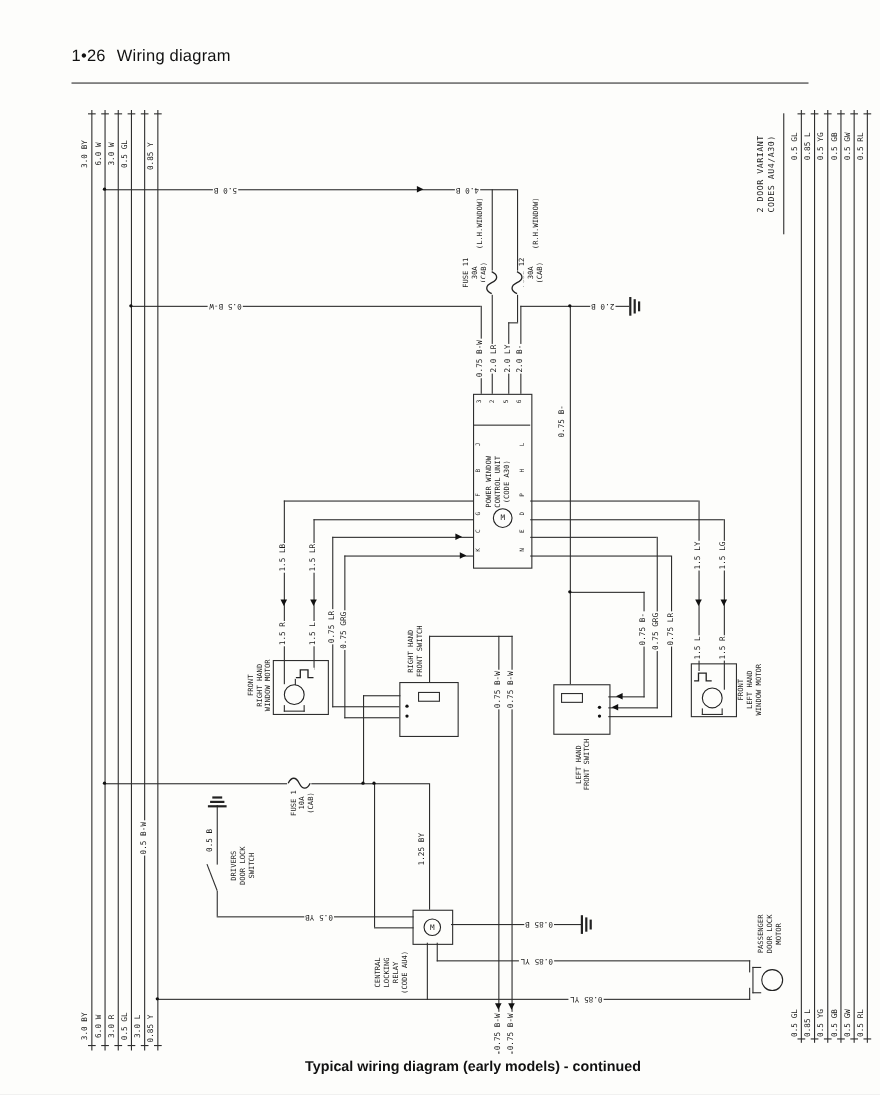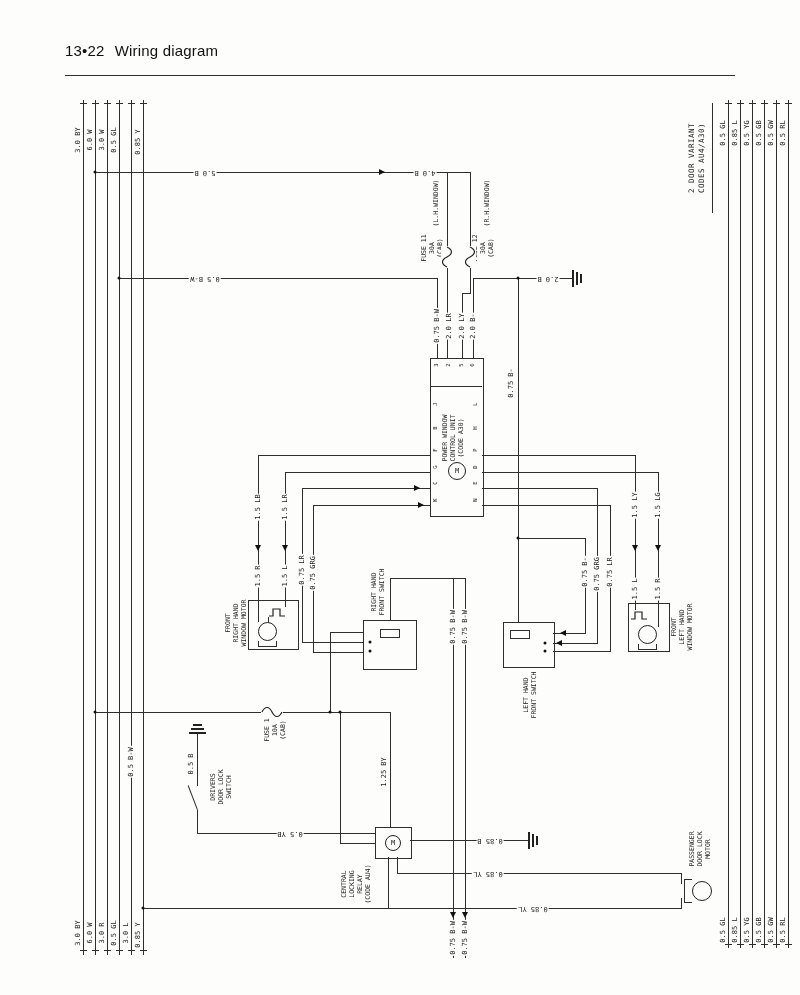--- a/index.html
+++ b/index.html
@@ -39,21 +39,21 @@
   .brk{position:absolute;border-left:1px solid #2e2e2e;border-right:1px solid #2e2e2e;border-bottom:1px solid #2e2e2e;}
   .brkL{position:absolute;border-left:1px solid #2e2e2e;border-top:1px solid #2e2e2e;border-bottom:1px solid #2e2e2e;}
   .blade{position:absolute;height:1px;background:#2e2e2e;transform-origin:0 0;}
   svg{position:absolute;overflow:visible;}
 </style>
 </head>
 <body>
 
 <div class="page">
   <div class="header">
-    <span class="num">13•22</span><span>Wiring diagram</span>
+    <span class="num">1•26</span><span>Wiring diagram</span>
   </div>
   <div id="diagram">
       <div class="hl" style="left: 65px; top: 75px; width: 670px;"></div>
       <div class="hl" style="left: 95px; top: 172px; width: 375px;"></div>
       <div class="hl" style="left: 462px; top: 293px; width: 9px;"></div>
       <div class="hl" style="left: 119px; top: 278px; width: 318px;"></div>
       <div class="hl" style="left: 473px; top: 278px; width: 99px;"></div>
       <div class="hl" style="left: 518px; top: 538px; width: 68px;"></div>
       <div class="hl" style="left: 553px; top: 633px; width: 33px;"></div>
       <div class="hl" style="left: 553px; top: 643px; width: 45px;"></div>
@@ -317,13 +317,14 @@
       </svg>
       <svg width="18" height="10" style="left: 268px; top: 607px;">
         <rect x="0" y="0" width="18" height="10" fill="#fdfdfb"></rect>
         <path d="M1,9 L5,9 L5,2 L12,2 L12,9 L17,9" fill="none" stroke="#222" stroke-width="1.2"></path>
       </svg>
       <svg width="18" height="10" style="left: 630px; top: 610px;">
         <rect x="0" y="0" width="18" height="10" fill="#fdfdfb"></rect>
         <path d="M1,9 L5,9 L5,2 L12,2 L12,9 L17,9" fill="none" stroke="#222" stroke-width="1.2"></path>
       </svg>
     </div>
+  <div class="caption">Typical wiring diagram (early models) - continued</div>
 </div>
 
 </body></html>

